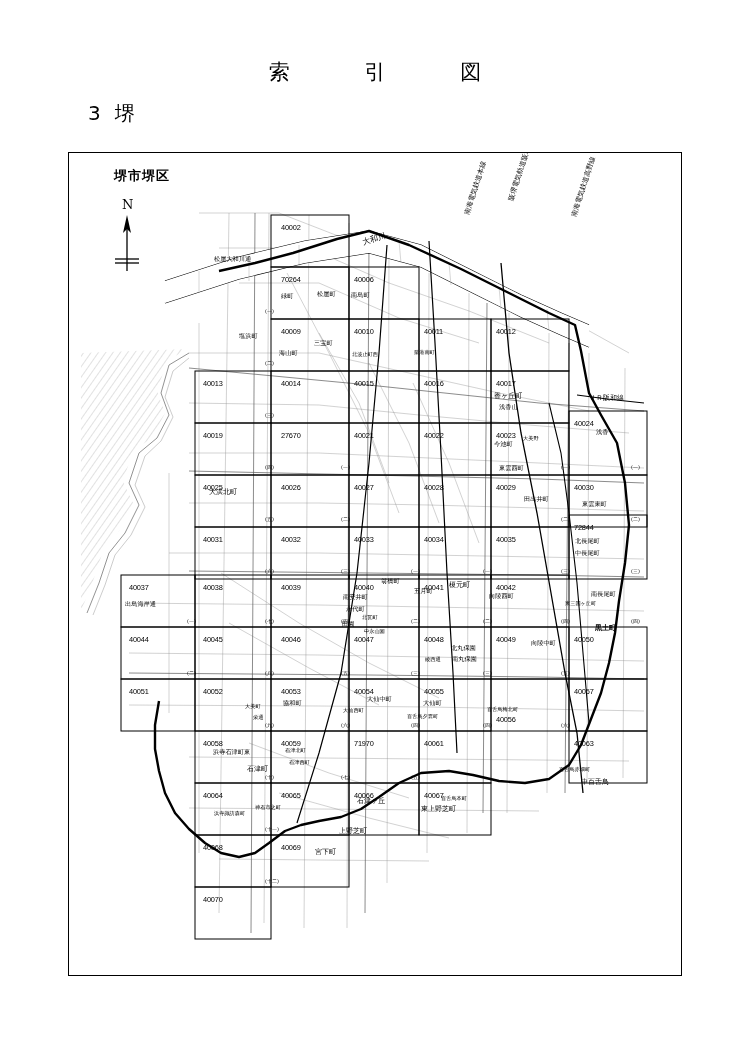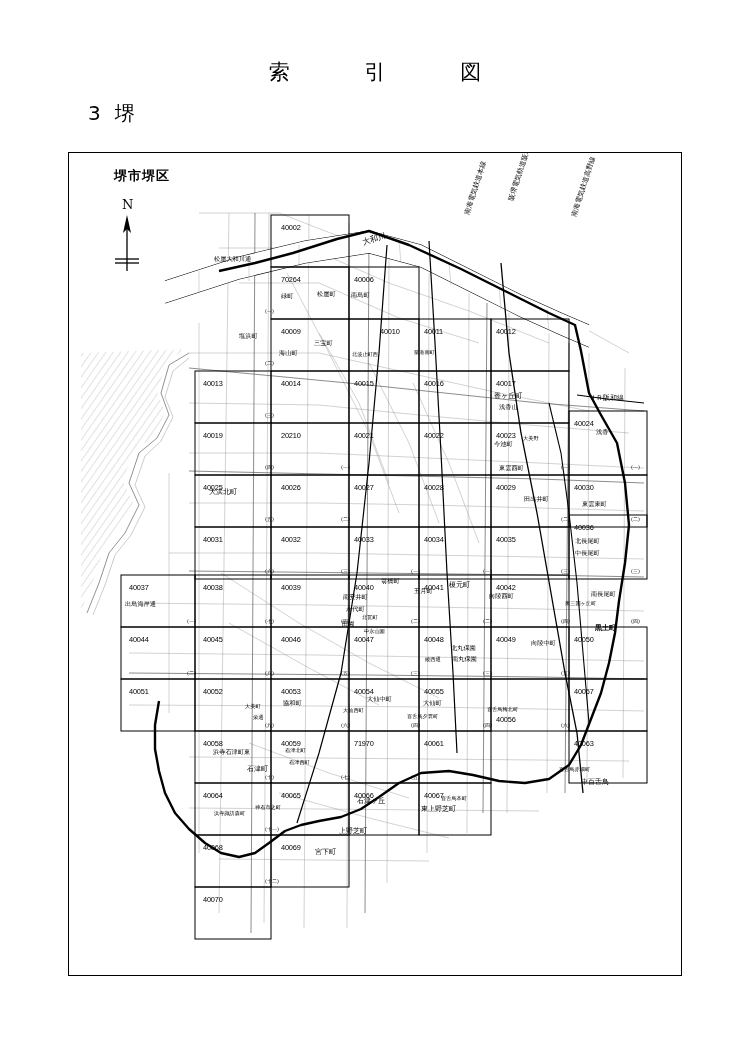--- a/index.html
+++ b/index.html
@@ -357,46 +357,46 @@
       <div class="rail-label" style="left:500px; top:62px; transform: rotate(-72deg);">南海電気鉄道高野線</div>
       <div class="rail-label" style="left:520px; top:240px;">ＪＲ阪和線</div>
       <div class="rail-label" style="left:292px; top:84px; transform: rotate(-16deg); font-size:8px;">大和川</div>
     </div>
 
     <div>
       <div class="cell-code" style="left:212px; top:70px;">40002</div>
       <div class="cell-code" style="left:212px; top:122px;">70264</div>
       <div class="cell-code" style="left:285px; top:122px;">40006</div>
       <div class="cell-code" style="left:212px; top:174px;">40009</div>
-      <div class="cell-code" style="left:285px; top:174px;margin-left:26px;">40010</div>
+      <div class="cell-code" style="left:285px; top:174px;">40010</div>
       <div class="cell-code" style="left:355px; top:174px;">40011</div>
       <div class="cell-code" style="left:427px; top:174px;">40012</div>
       <div class="cell-code" style="left:134px; top:226px;">40013</div>
       <div class="cell-code" style="left:212px; top:226px;">40014</div>
       <div class="cell-code" style="left:285px; top:226px;">40015</div>
       <div class="cell-code" style="left:355px; top:226px;">40016</div>
       <div class="cell-code" style="left:427px; top:226px;">40017</div>
       <div class="cell-code" style="left:134px; top:278px;">40019</div>
-      <div class="cell-code" style="left:212px; top:278px;">20210</div>
+      <div class="cell-code" style="left:212px; top:278px;">27670</div>
       <div class="cell-code" style="left:285px; top:278px;">40021</div>
       <div class="cell-code" style="left:355px; top:278px;">40022</div>
       <div class="cell-code" style="left:427px; top:278px;">40023</div>
       <div class="cell-code" style="left:505px; top:266px;">40024</div>
       <div class="cell-code" style="left:134px; top:330px;">40025</div>
       <div class="cell-code" style="left:212px; top:330px;">40026</div>
       <div class="cell-code" style="left:285px; top:330px;">40027</div>
       <div class="cell-code" style="left:355px; top:330px;">40028</div>
       <div class="cell-code" style="left:427px; top:330px;">40029</div>
       <div class="cell-code" style="left:505px; top:330px;">40030</div>
       <div class="cell-code" style="left:134px; top:382px;">40031</div>
       <div class="cell-code" style="left:212px; top:382px;">40032</div>
       <div class="cell-code" style="left:285px; top:382px;">40033</div>
       <div class="cell-code" style="left:355px; top:382px;">40034</div>
       <div class="cell-code" style="left:427px; top:382px;">40035</div>
-      <div class="cell-code" style="left:505px; top:370px;">40036</div>
+      <div class="cell-code" style="left:505px; top:370px;">72844</div>
       <div class="cell-code" style="left:60px; top:430px;">40037</div>
       <div class="cell-code" style="left:134px; top:430px;">40038</div>
       <div class="cell-code" style="left:212px; top:430px;">40039</div>
       <div class="cell-code" style="left:285px; top:430px;">40040</div>
       <div class="cell-code" style="left:355px; top:430px;">40041</div>
       <div class="cell-code" style="left:427px; top:430px;">40042</div>
       <div class="cell-code" style="left:60px; top:482px;">40044</div>
       <div class="cell-code" style="left:134px; top:482px;">40045</div>
       <div class="cell-code" style="left:212px; top:482px;">40046</div>
       <div class="cell-code" style="left:285px; top:482px;">40047</div>

